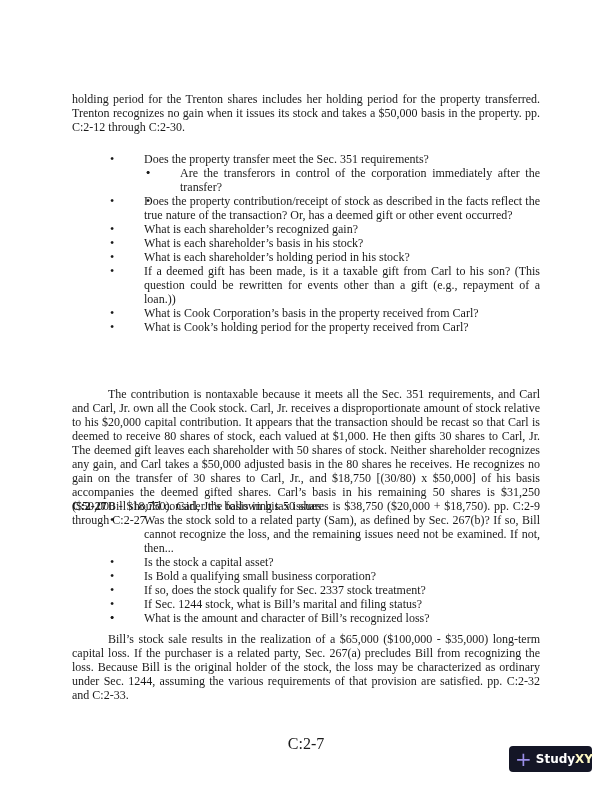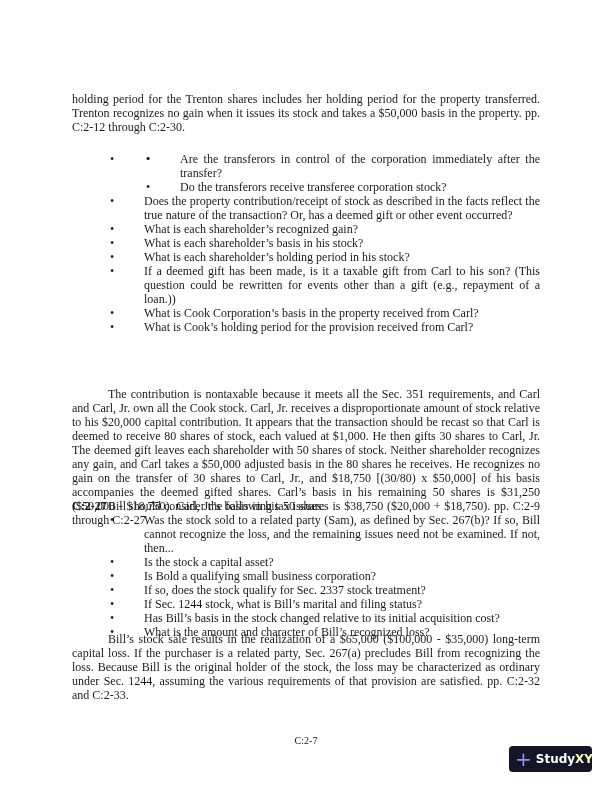--- a/index.html
+++ b/index.html
@@ -65,21 +65,21 @@
     }
     ul.issues li.sub .bullet {
       left: 74px;
     }
     .footer-page {
       position: absolute;
       left: 0;
       width: 612px;
       top: 735px;
       text-align: center;
-      font-size: 10px;
+      font-size: 16px;
     }
     .badge {
       position: absolute;
       left: 509px;
       top: 746px;
       width: 83px;
       height: 26px;
       background: #141626;
       border-radius: 4px;
       display: flex;
@@ -106,49 +106,49 @@
 <body>
 
 <div class="page">
 
   <div class="block" style="top:92px;">
     <p class="para">holding period for the Trenton shares includes her holding period for the property transferred. Trenton recognizes no gain when it issues its stock and takes a $50,000 basis in the property. pp. C:2-12 through C:2-30.</p>
   </div>
 
   <div class="block" style="top:152px;">
     <ul class="issues">
-      <li><span class="bullet">•</span></li>
+      <li><span class="bullet">•</span><span>Does the property transfer meet the Sec. 351 requirements?</span></li>
       <li class="sub"><span class="bullet">•</span></li>
       <li class="sub"><span class="bullet">•</span><span>Are the transferors in control of the corporation immediately after the transfer?</span></li>
-      <li class="sub"><span class="bullet">•</span><span>Do the transferors receive transferee corporation stock?</span></li>
+      <li class="sub"><span class="bullet">•</span></li>
       <li><span class="bullet">•</span><span>Does the property contribution/receipt of stock as described in the facts reflect the true nature of the transaction?  Or, has a deemed gift or other event occurred?</span></li>
       <li><span class="bullet">•</span><span>What is each shareholder’s recognized gain?</span></li>
       <li><span class="bullet">•</span><span>What is each shareholder’s basis in his stock?</span></li>
       <li><span class="bullet">•</span><span>What is each shareholder’s holding period in his stock?</span></li>
       <li><span class="bullet">•</span><span>If a deemed gift has been made, is it a taxable gift from Carl to his son?  (This question could be rewritten for events other than a gift (e.g., repayment of a loan.))</span></li>
       <li><span class="bullet">•</span><span>What is Cook Corporation’s basis in the property received from Carl?</span></li>
-      <li><span class="bullet">•</span><span>What is Cook’s holding period for the provision received from Carl?</span></li>
+      <li><span class="bullet">•</span><span>What is Cook’s holding period for the property received from Carl?</span></li>
     </ul>
   </div>
 
   <div class="block" style="top:360px;margin-top:27px;">
     <p class="para indent">The contribution is nontaxable because it meets all the Sec. 351 requirements, and Carl and Carl, Jr. own all the Cook stock. Carl, Jr. receives a disproportionate amount of stock relative to his $20,000 capital contribution.  It appears that the transaction should be recast so that Carl is deemed to receive 80 shares of stock, each valued at $1,000. He then gifts 30 shares to Carl, Jr. The deemed gift leaves each shareholder with 50 shares of stock. Neither shareholder recognizes any gain, and Carl takes a $50,000 adjusted basis in the 80 shares he receives. He recognizes no gain on the transfer of 30 shares to Carl, Jr., and $18,750 [(30/80) x $50,000] of his basis accompanies the deemed gifted shares. Carl’s basis in his remaining 50 shares is $31,250 ($50,000 - $18,750).  Carl, Jr’s basis in his 50 shares is $38,750 ($20,000 + $18,750).  pp. C:2-9 through C:2-27.</p>
   </div>
 
   <div class="block" style="top:499px;">
     <p class="heading-line">
       <span class="prob-num">C:2-27</span><span>Bill should consider the following tax issues:</span>
     </p>
     <ul class="issues">
       <li><span class="bullet">•</span><span>Was the stock sold to a related party (Sam), as defined by Sec. 267(b)? If so, Bill cannot recognize the loss, and the remaining issues need not be examined.  If not, then...</span></li>
       <li><span class="bullet">•</span><span>Is the stock a capital asset?</span></li>
       <li><span class="bullet">•</span><span>Is Bold a qualifying small business corporation?</span></li>
       <li><span class="bullet">•</span><span>If so, does the stock qualify for Sec. 2337 stock treatment?</span></li>
       <li><span class="bullet">•</span><span>If Sec. 1244 stock, what is Bill’s marital and filing status?</span></li>
-      <li><span class="bullet">•</span><span>Has Bill’s basis in the stock changed relative to its initial acquisition cost?</span></li>
+      <li><span class="bullet">•</span></li>
       <li><span class="bullet">•</span><span>What is the amount and character of Bill’s recognized loss?</span></li>
     </ul>
   </div>
 
   <div class="block" style="top:632px;">
     <p class="para indent">Bill’s stock sale results in the realization of a $65,000 ($100,000 - $35,000) long-term capital loss.  If the purchaser is a related party, Sec. 267(a) precludes Bill from recognizing the loss. Because Bill is the original holder of the stock, the loss may be characterized as ordinary under Sec. 1244, assuming the various requirements of that provision are satisfied.  pp. C:2-32 and C:2-33.</p>
   </div>
 
   <div class="footer-page">C:2-7</div>
 

